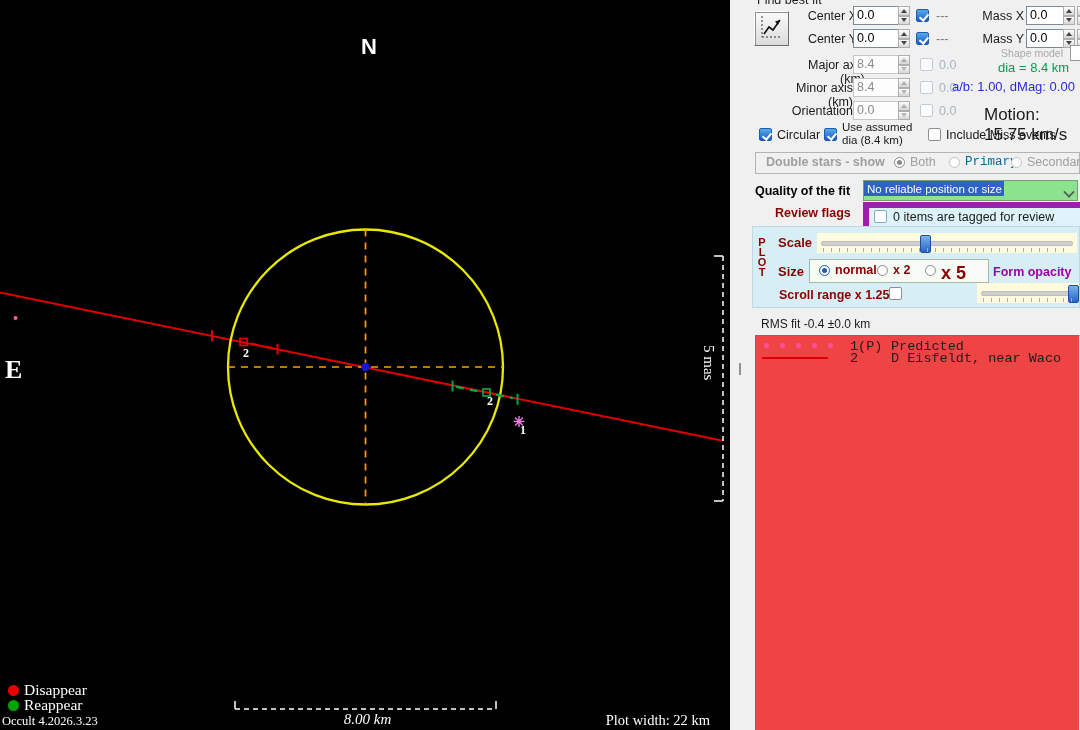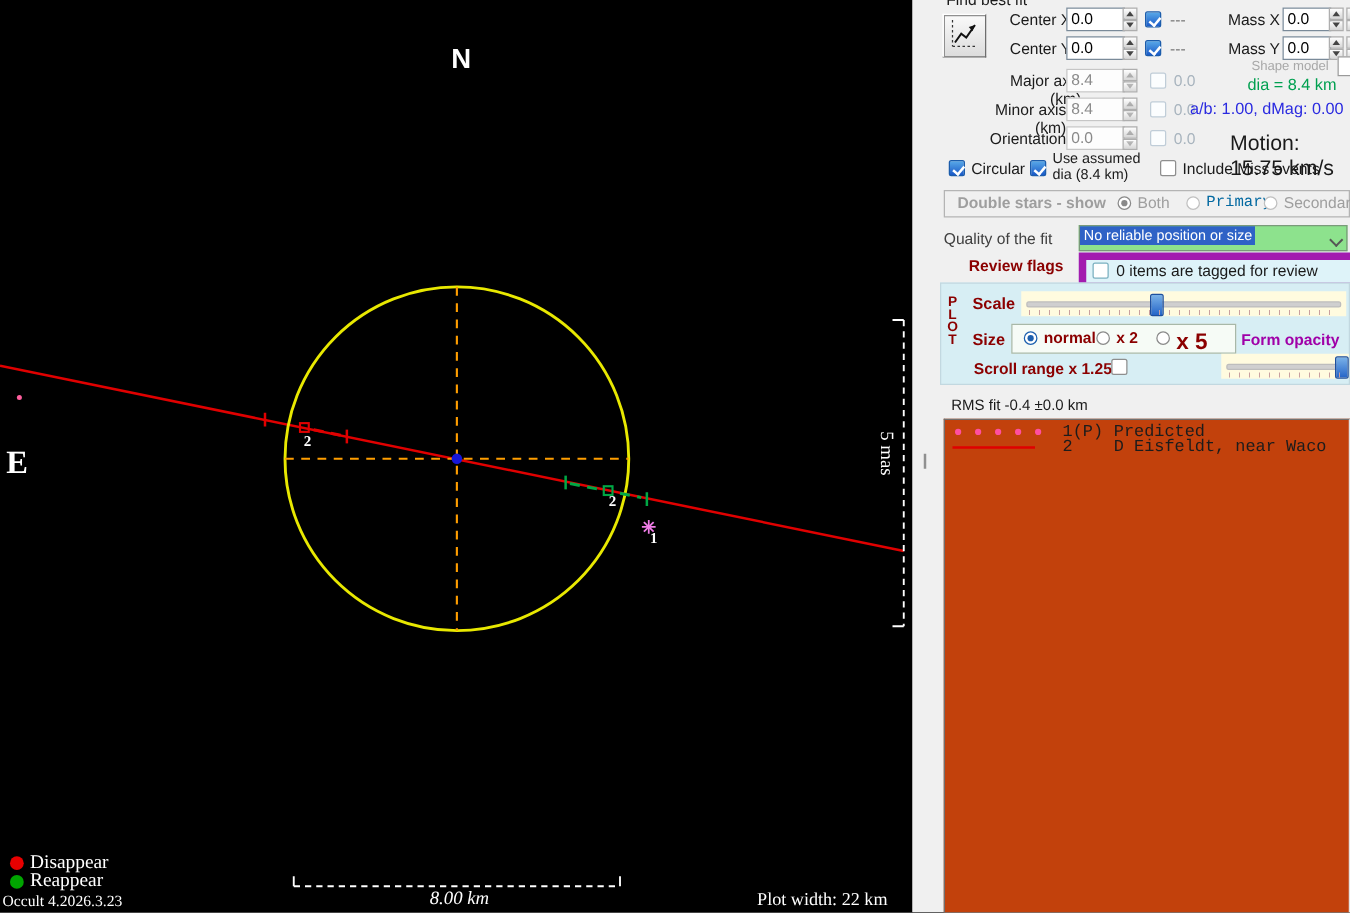--- a/index.html
+++ b/index.html
@@ -40,31 +40,31 @@
       border:solid #fff;border-width:0 2px 2px 0;transform:rotate(40deg);}
   .cb.dis{border-color:#c0cdd8;background:#fbfdfe;}
   .radio{width:11px;height:11px;box-sizing:border-box;border:1px solid #8a8a8a;border-radius:50%;background:#fff;}
   .radio.on{border-color:#1b5fae;}
   .radio.on::after{content:"";position:absolute;left:2px;top:2px;width:5px;height:5px;
       border-radius:50%;background:#1b5fae;}
   .radio.dison::after{content:"";position:absolute;left:2px;top:2px;width:5px;height:5px;
       border-radius:50%;background:#8a8a8a;}
   .gray{color:#777;}
   .grptxt{color:#9e9e9e;font-weight:bold;}
-  .greenlbl{color:#404040;font-weight:normal;font-size:12.5px;}
+  .greenlbl{color:#000000;font-weight:bold;font-size:12.5px;}
   .maroon{color:#8b0000;font-weight:bold;}
   .purple{color:#a000a8;font-weight:bold;}
   .slider{background:#fffbdf;}
   .groove{position:absolute;left:4px;right:4px;top:8px;height:3px;background:#cfcfcf;
           border:1px solid #bdbdbd;border-radius:2px;}
   .thumb{position:absolute;top:2px;width:9px;height:16px;background:linear-gradient(#7ab2e8,#2565c8);
          border:1px solid #1d4f9e;border-radius:2px;}
   .ticks{position:absolute;left:6px;right:6px;bottom:1px;height:4px;
          background:repeating-linear-gradient(90deg,#c9a0a0 0 1px,transparent 1px 8px);}
-  .listbox{background:#c2410c;border:1px solid #707070;border-right-color:#e2e2e2;border-bottom-color:#e2e2e2;}
+  .listbox{background:#ef4444;border:1px solid #707070;border-right-color:#e2e2e2;border-bottom-color:#e2e2e2;}
   .mono{font-family:"Liberation Mono","DejaVu Sans Mono",monospace;font-size:13.5px;color:#1c1c1c;}
   .fitbtn{width:33px;height:33px;background:linear-gradient(#fafafa,#dcdcdc);
           border:1px solid #6e6e6e;border-top-color:#fff;border-left-color:#fff;
           box-shadow:1px 1px 0 #909090 inset;}
   .ddown{background:#8de28d;border:1px solid #7a9a7a;height:19px;}
   .ddsel{display:inline-block;background:#2e62c6;color:#fff;font-size:11.5px;padding:2px 2px 1px 3px;}
   .chev{position:absolute;right:3px;top:6px;width:8px;height:8px;border:solid #555;
         border-width:0 0 2px 2px;transform:rotate(-45deg) scale(.8);}
   .revfield{background:#def3f9;border:6px solid #a21caf;height:18px;}
   .plotpanel{background:#d7eef4;border:1px solid #c2d8e0;}

